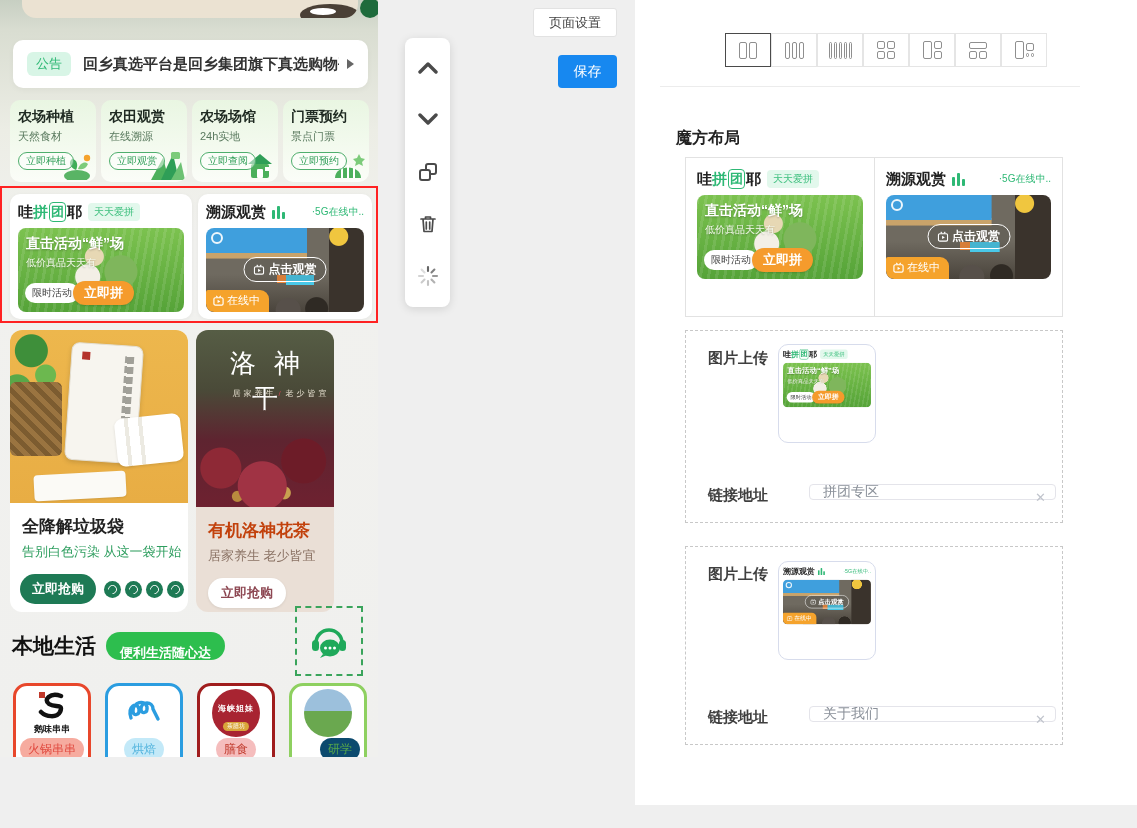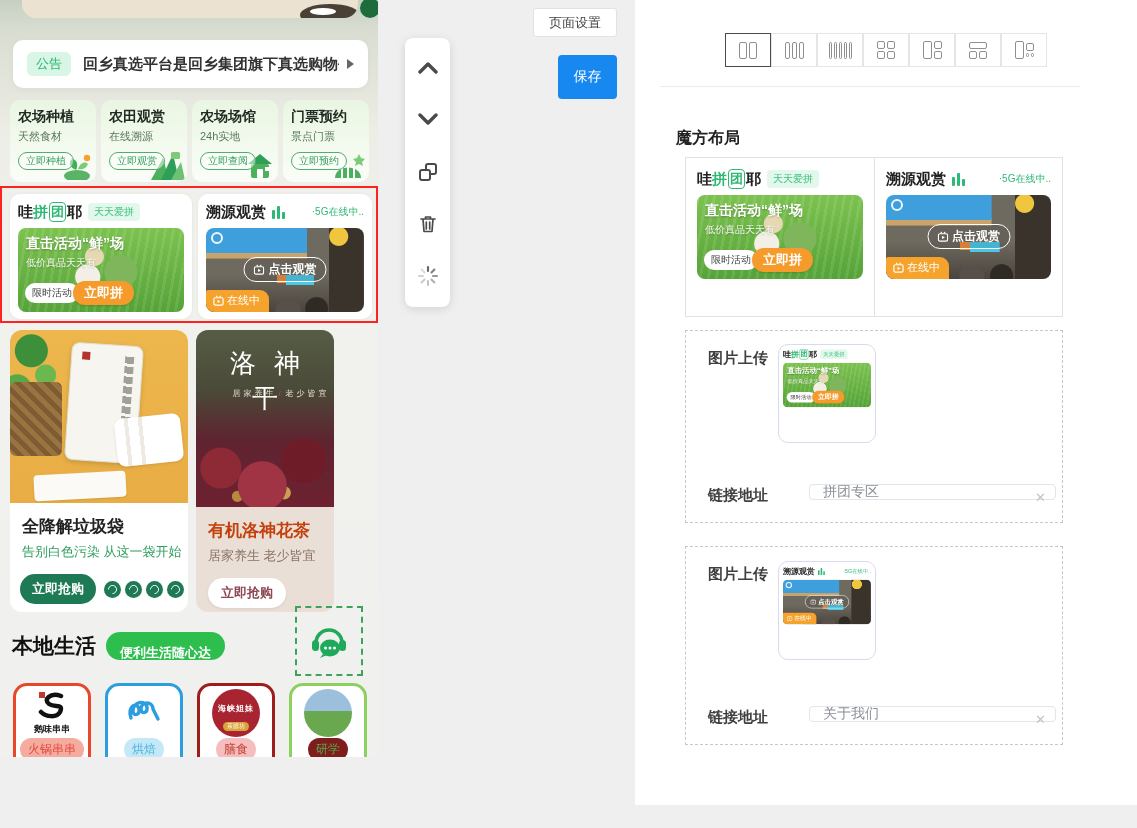--- a/index.html
+++ b/index.html
@@ -114,39 +114,39 @@
 
   
   .widget-dash { left:295px; top:606px; width:68px; height:70px; border:2px dashed #3aa45b; display:flex; align-items:center; justify-content:center; background:transparent; }
   .local-head { left:12px; top:632px; display:flex; align-items:center; gap:10px; }
   .local-title { font-size:21px; font-weight:bold; color:#111; }
   .local-badge { background:#2dbe4e; color:#fff; font-size:13px; font-weight:bold; height:28px; line-height:28px; padding:7px 14px; border-radius:16px; }
   .locals { left:13px; top:683px; width:356px; display:flex; gap:14px; }
   .local-card { width:78px; height:90px; background:#fff; border-radius:14px; position:relative; overflow:hidden; flex:none; }
   .lc1 { border:3px solid #e8472b; } .lc2 { border:3px solid #2b9de0; } .lc3 { border:3px solid #a01d1d; } .lc4 { border:3px solid #8ed060; }
   .local-pill { position:absolute; left:50%; transform:translateX(-50%); top:52px; font-size:12px; padding:3px 8px; border-radius:12px; white-space:nowrap; }
-  .lp1 { background:#f6ab9f; color:#e0483e; } .lp2 { background:#c3e9f8; color:#4fb2dc; } .lp3 { background:#f5bdbd; color:#c0392b; } .lp4 { background:#7f1d1d; color:#57a84a; }
+  .lp1 { background:#f6ab9f; color:#e0483e; } .lp2 { background:#c3e9f8; color:#4fb2dc; } .lp3 { background:#f5bdbd; color:#c0392b; } .lp4 { background:#0c4a6e; color:#57a84a;margin-left:12px; }
   .swan-text { position:absolute; left:0; right:0; top:37px; text-align:center; font-size:9px; font-weight:bold; font-family:Liberation Sans, sans-serif; color:#171717; }
   .circle-logo { position:absolute; left:50%; transform:translateX(-50%); top:3px; width:48px; height:48px; border-radius:50%; }
   .cl3 { background:#a82431; color:#fff; text-align:center; }
   .cl3 .l1 { font-size:8px; font-weight:bold; margin-top:14px; letter-spacing:1px; }
   .cl3 .l2 { display:inline-block; font-size:6px; background:#d9a53a; border-radius:5px; padding:0 4px; margin-top:2px; }
   .cl4 { background:linear-gradient(180deg,#9cc0dc 0 46%, #6aa84f 46% 100%); }
 
   
   .ftoolbar { left:405px; top:38px; width:45px; height:269px; background:#fff; border-radius:8px; box-shadow:0 2px 10px rgba(0,0,0,.12);
     display:flex; flex-direction:column; align-items:center; justify-content:space-between; padding:16px 0 18px; }
   .tool-btn { width:26px; height:26px; display:flex; align-items:center; justify-content:center; cursor:pointer; }
   .copy-ic { position:relative; width:18px; height:18px; }
   .copy-ic i { position:absolute; width:12px; height:12px; border:2px solid #4a4a4a; border-radius:3px; display:block; }
   .copy-ic i.b { right:0; top:0; } .copy-ic i.f { left:0; bottom:0; background:#fff; }
 
   .btn-settings { left:533px; top:8px; width:84px; height:29px; background:#fff; border:1px solid #e2e2e2; border-radius:3px;
     font-size:13px; color:#444; display:flex; align-items:center; justify-content:center; cursor:pointer; }
-  .btn-save { left:558px; top:55px; width:59px; height:44px; background:#1788f0; border:none; border-radius:4px;
+  .btn-save { left:558px; top:55px; width:59px; height:33px; background:#1788f0; border:none; border-radius:4px;
     font-size:14px; color:#fff; display:flex; align-items:center; justify-content:center; cursor:pointer; }
 
   
   .panel { left:635px; top:0; width:502px; height:805px; background:#fff; }
   .layout-row { position:absolute; left:90px; top:33px; display:flex; }
   .layout-btn { width:46px; height:34px; border:1px solid #e5e5e5; background:#fff; display:flex; align-items:center; justify-content:center; gap:2px; cursor:pointer; }
   .layout-btn.sel { border:1.5px solid #4a4a4a; }
   .gbar { border:1px solid #8f8f8f; border-radius:2px; background:#fff; }
   .gcol { display:flex; flex-direction:column; gap:2px; } .grow { display:flex; gap:2px; }
   .divider { position:absolute; left:25px; top:86px; width:420px; height:1px; background:#ececec; }

